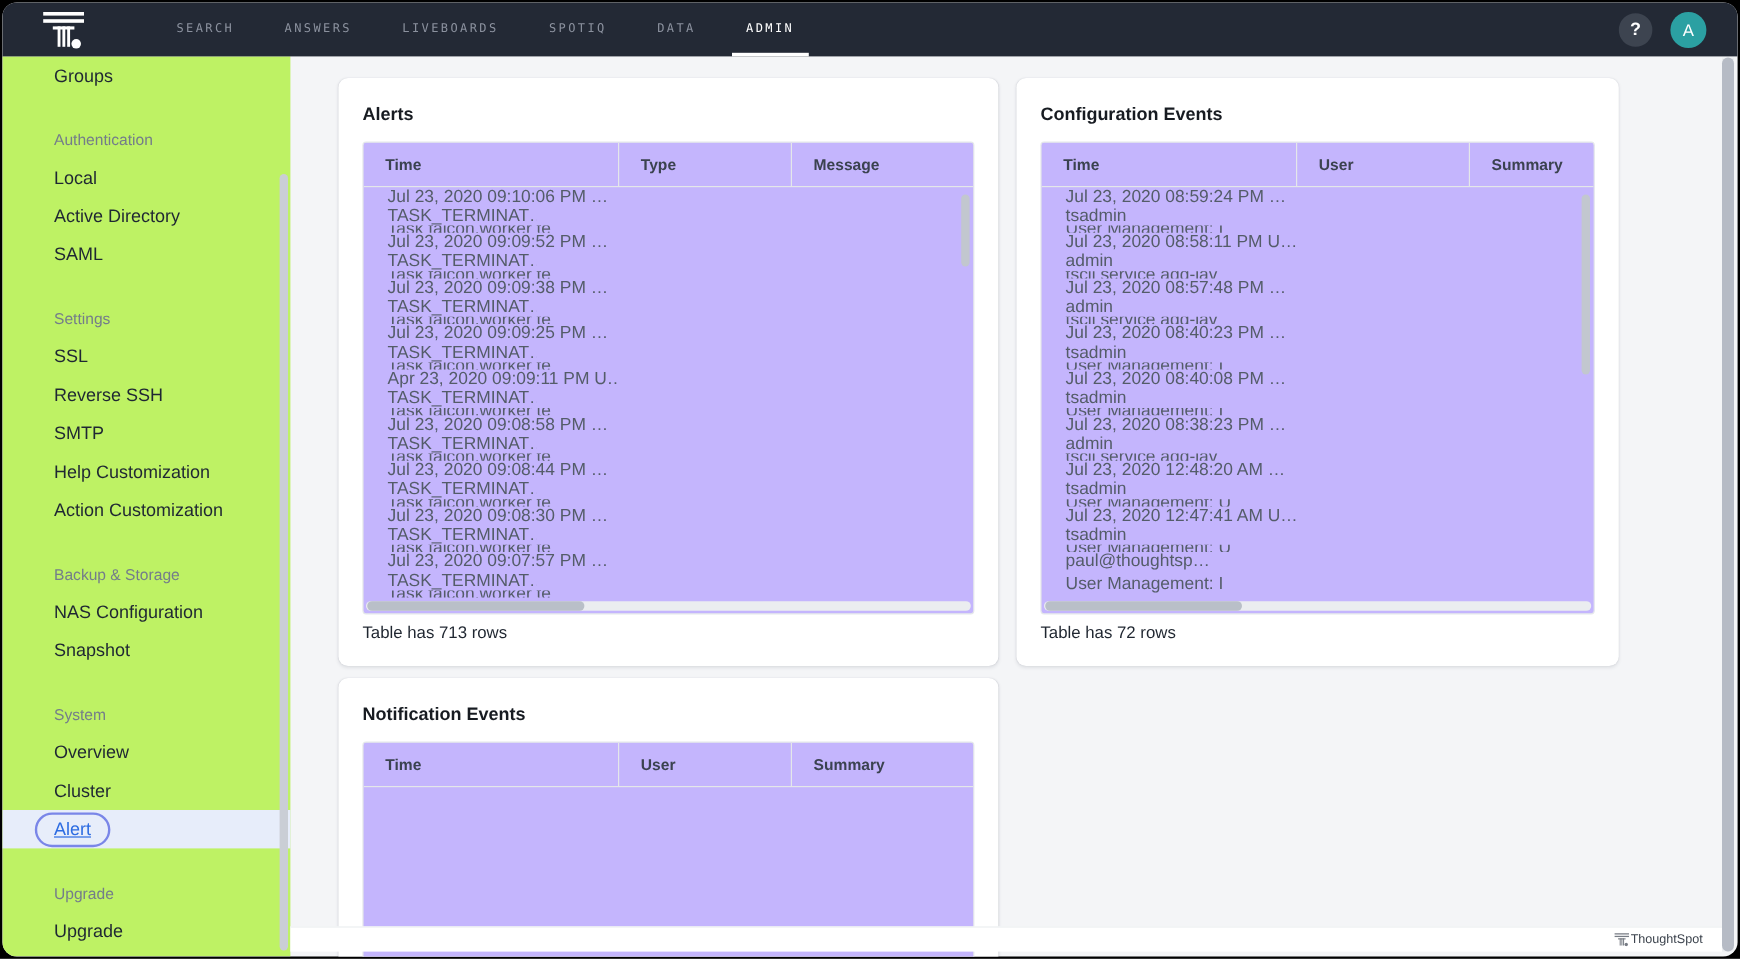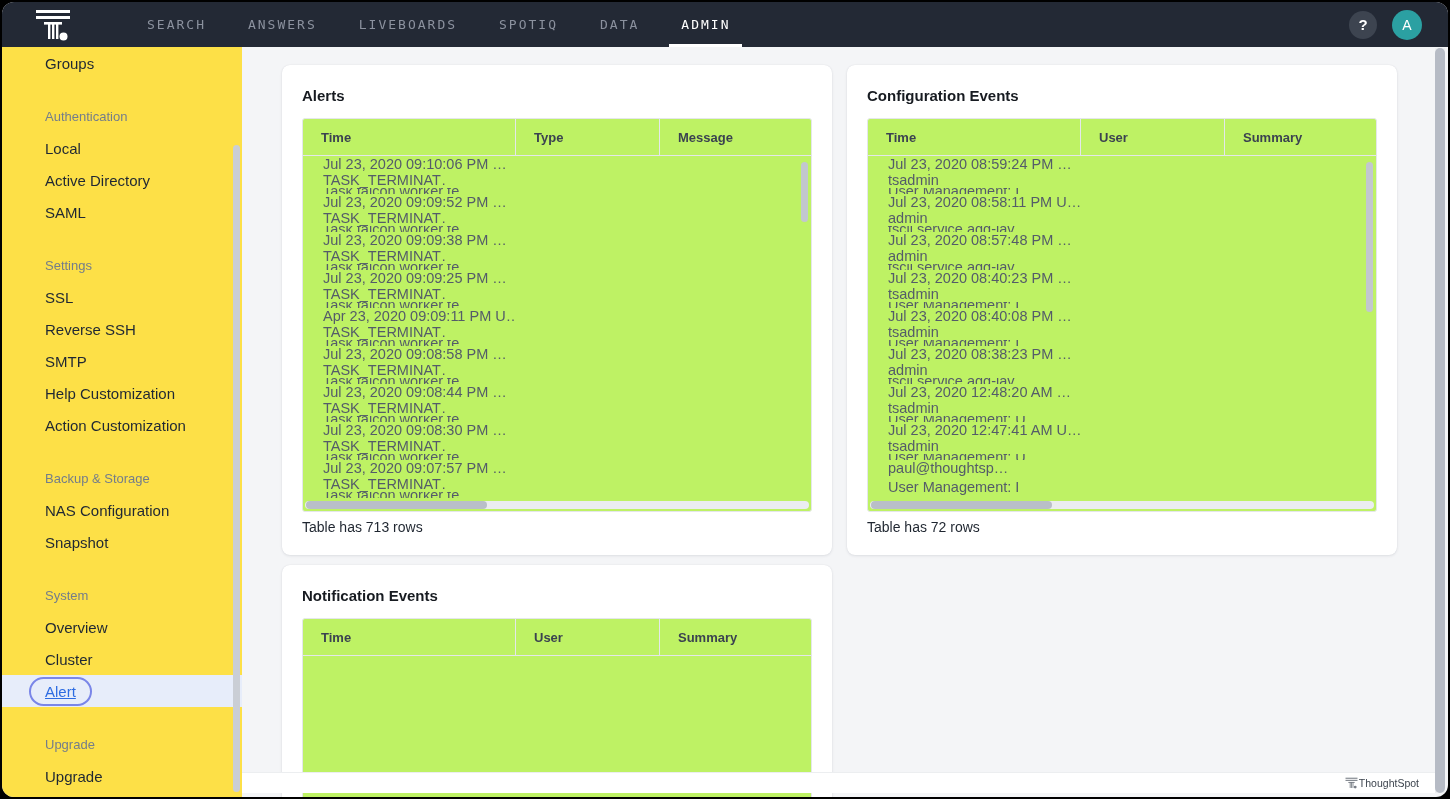--- a/index.html
+++ b/index.html
@@ -7,53 +7,53 @@
   body { background:#000; font-family:"Liberation Sans", sans-serif; }
   .window { position:relative; width:1446px; height:795px; margin:2px; border-radius:12px;
             overflow:hidden; background:#f4f5f7; }
 
   
   .topnav { position:absolute; top:0; left:0; right:0; height:45px; background:#232935;
             display:flex; align-items:center; z-index:30; }
   .logo { margin-left:33px; width:36px; height:34px; flex:0 0 auto; }
   .tabs { display:flex; margin-left:55px; height:45px; }
   .tab { position:relative; height:45px; display:flex; align-items:center; padding:0 21px;
-         font-family:"DejaVu Sans Mono", monospace; font-size:13px; letter-spacing:2px;
+         font-family:"DejaVu Sans Mono", monospace; font-size:10px; letter-spacing:2px;
          color:#8b919e; cursor:pointer; }
   .tab.active { color:#ffffff; }
   .tab.active::after { content:""; position:absolute; left:9px; right:9px; bottom:0;
                        height:3px; background:#ffffff; }
   .nav-right { margin-left:auto; display:flex; align-items:center; gap:15px; margin-right:26px; }
   .help-circle { width:28px; height:28px; border-radius:50%; background:#3d4450; color:#fff;
                  display:flex; align-items:center; justify-content:center; font-size:15px;
                  font-weight:bold; cursor:pointer; }
   .avatar { width:30px; height:30px; border-radius:50%; background:#2ba0a2; color:#fff;
             display:flex; align-items:center; justify-content:center; font-size:14px; cursor:pointer; }
 
   
-  .sidebar { position:absolute; top:45px; left:0; bottom:0; width:240px; background:#fde047; z-index:10; }
+  .sidebar { position:absolute; top:45px; left:0; bottom:0; width:240px; background:#bef264; z-index:10; }
   .side-item { height:32px; display:flex; align-items:center; padding-left:43px;
                font-size:15px; color:#1f2733; cursor:pointer; white-space:nowrap; }
   .side-header { height:32px; margin-top:21px; display:flex; align-items:center; padding-left:43px;
                  font-size:13px; color:#747d8a; white-space:nowrap; }
   .side-item.selected { background:#e7edfa; padding-left:27px; color:#2d6ce2; }
   .side-item.selected .pill { border:2px solid #7a86e8; border-radius:16px; padding:4px 14px;text-decoration:underline; }
   .side-scrollbar { position:absolute; top:98px; right:2px; bottom:5px; width:7px;
                     background:#caced5; border-radius:4px; }
 
   
   .main { position:absolute; top:45px; left:240px; right:0; bottom:0; }
   .card { position:absolute; background:#fff; border-radius:8px;
           box-shadow:0 1px 3px rgba(40,50,70,.10), 0 0 1px rgba(40,50,70,.12); padding:18px 20px; }
   .card-alerts   { left:40px;  top:18px;  width:550px; height:490px; }
-  .card-config   { left:605px; top:18px;  width:550px; height:490px; }
+  .card-config   { left:605px; top:18px;  width:502px; height:490px; }
   .card-notif    { left:40px;  top:518px; width:550px; height:288px; }
   .card-title { font-size:15px; font-weight:700; color:#171b21; margin:4px 0 14px 0; }
 
-  .ts-table { position:relative; border:1px solid #e4e7ea; border-radius:3px; background:#bef264;
+  .ts-table { position:relative; border:1px solid #e4e7ea; border-radius:3px; background:#c4b5fd;
               overflow:hidden; }
   .t-head { display:flex; height:37px; border-bottom:1px solid #e4e7ea; }
   .t-head .hc { display:flex; align-items:center; padding-left:18px; font-size:13px;
                 font-weight:700; color:#3b4250; }
   .t-head .hc:nth-child(1), .t-head .hc:nth-child(2) { border-right:1px solid #e4e7ea; }
   .c1 { width:213px; flex:0 0 auto; }
   .c2 { width:144px; flex:0 0 auto; }
   .c3 { flex:1 1 auto; overflow:hidden; }
   .t-row { display:flex; height:38px;flex-direction:column; }
   .t-row .tc { display:flex; align-items:center; padding-left:20px; font-size:14.5px;

